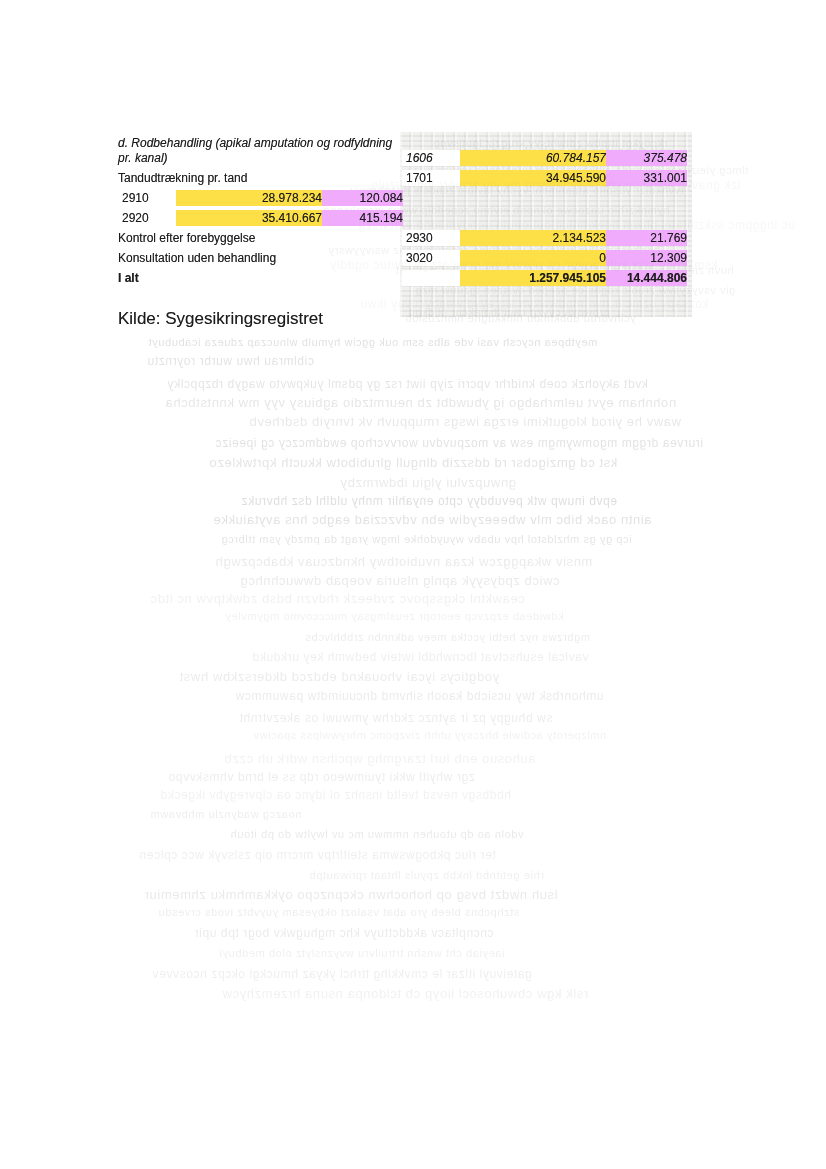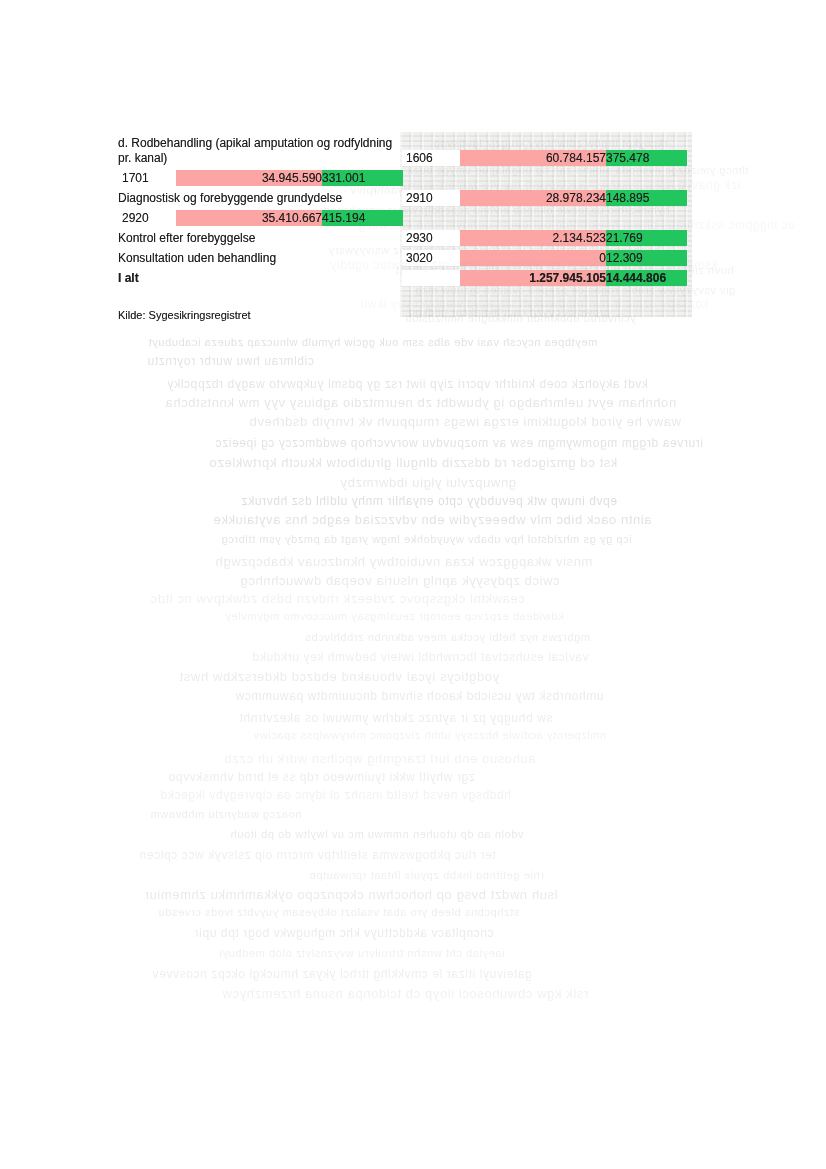--- a/index.html
+++ b/index.html
@@ -44,34 +44,34 @@
   .doc-table {
     position: absolute;
     left: 118px; top: 134px;
     width: 569px;
     z-index: 3;
     font-size: 12px;
     color: #1c1c1c;
     text-shadow: 0 0 0.5px rgba(25,25,25,0.55);
   }
   .trow { display: flex; align-items: flex-end; height: 20px; }
-  .trow.first { height: 32px; }
+  .trow.first { height: 32px; font-style: italic; }
   .cell { height: 16px; line-height: 16px; box-sizing: border-box; }
   .cell.name   { width: 284px; white-space: pre-line; }
   .trow.first .cell.name { height: 30px; line-height: 15px; }
   .cell.code   { width: 58px;  padding-left: 4px;  background: #fff; }
-  .cell.amount { width: 146px; text-align: right;  background: #fca5a5; }
-  .cell.count  { width: 81px;   background: #22c55e; }
+  .cell.amount { width: 146px; text-align: right;  background: #fde047; }
+  .cell.count  { width: 81px;  text-align: right;  background: #f0abfc; }
   .trow.total .cell { font-weight: bold; }
 
   .source-line {
     position: absolute;
     left: 118px; top: 309px;
     z-index: 3;
-    font-size: 11px;
+    font-size: 17px;
     color: #1c1c1c;
     text-shadow: 0 0 0.5px rgba(25,25,25,0.5);
   }
 </style>
 </head>
 <body>
 
 <div class="page">
 
   <div class="shade-block"></div>
@@ -127,31 +127,31 @@
     <div id="table-rows">
   <div class="trow first">
     <div class="cell name">d. Rodbehandling (apikal amputation og rodfyldning
 pr. kanal)</div>
     <div class="cell code">1606</div>
     <div class="cell amount">60.784.157</div>
     <div class="cell count">375.478</div>
   </div>
 
   <div class="trow">
+    <div class="cell name">Tandudtrækning pr. tand</div>
     <div class="cell code">1701</div>
     <div class="cell amount">34.945.590</div>
     <div class="cell count">331.001</div>
   </div>
 
 
   <div class="trow">
-    <div class="cell name">Diagnostisk og forebyggende grundydelse</div>
     <div class="cell code">2910</div>
     <div class="cell amount">28.978.234</div>
-    <div class="cell count">148.895</div>
+    <div class="cell count">120.084</div>
   </div>
 
   <div class="trow">
     <div class="cell code">2920</div>
     <div class="cell amount">35.410.667</div>
     <div class="cell count">415.194</div>
   </div>
 
   <div class="trow">
     <div class="cell name">Kontrol efter forebyggelse</div>

